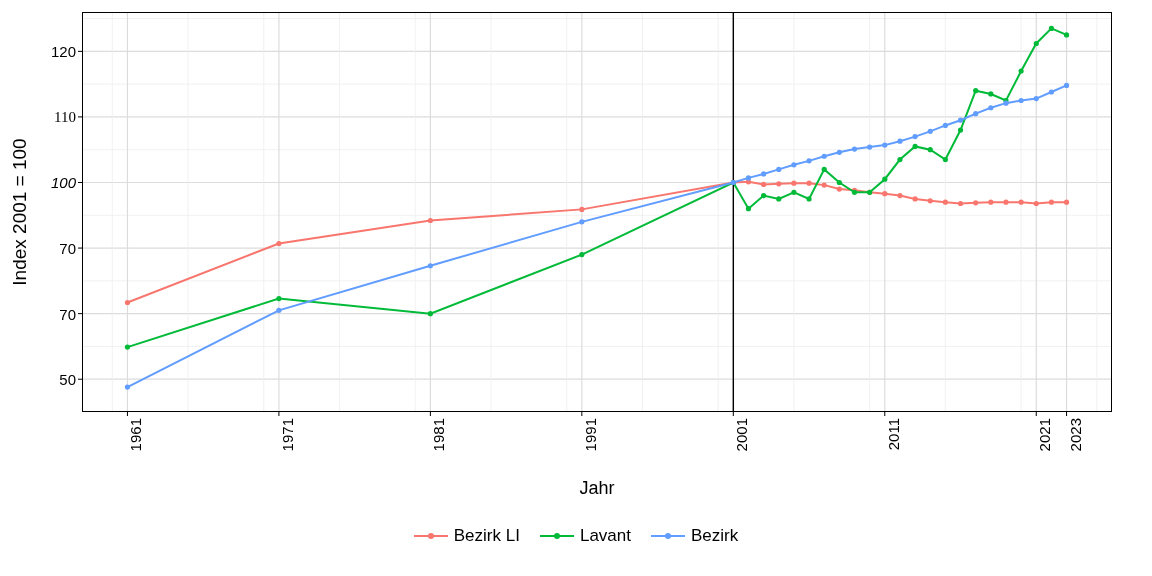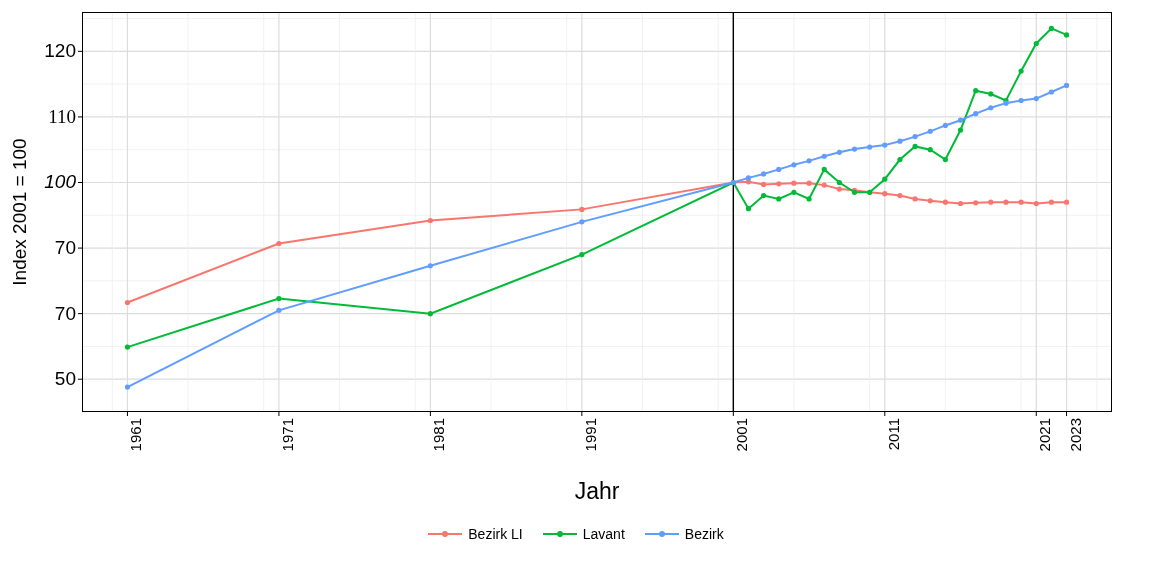--- a/index.html
+++ b/index.html
@@ -45,27 +45,27 @@
     top: 212px;
     transform: translate(-50%, -50%) rotate(-90deg);
     white-space: nowrap;
     font-size: 19px;
   }
   .xtitle {
     position: absolute;
     left: 597px;
     top: 478px;
     transform: translateX(-50%);
-    font-size: 23px;
+    font-size: 18px;
   }
   .tick-y {
     position: absolute;
     right: 1076px;
     text-align: left;
-    font-size: 19px;
+    font-size: 15px;
     transform: translateY(-50%);
   }
   .tick-x {
     position: absolute;
     top: 418px;
     font-size: 15px;
     transform-origin: top center;
     transform: translateX(-50%) rotate(-90deg) translateX(-50%);
     white-space: nowrap;
   }
@@ -73,21 +73,21 @@
     position: absolute;
     left: 0;
     top: 526px;
     width: 1152px;
     text-align: center;
   }
   .legend-item {
     display: inline-flex;
     align-items: center;
     margin: 0 10px;
-    font-size: 14px;
+    font-size: 17px;
     text-align: center;
   }
   .legend-swatch {
     width: 34px;
     height: 16px;
     position: relative;
     margin-right: 6px;
   }
   .legend-line {
     position: absolute;

